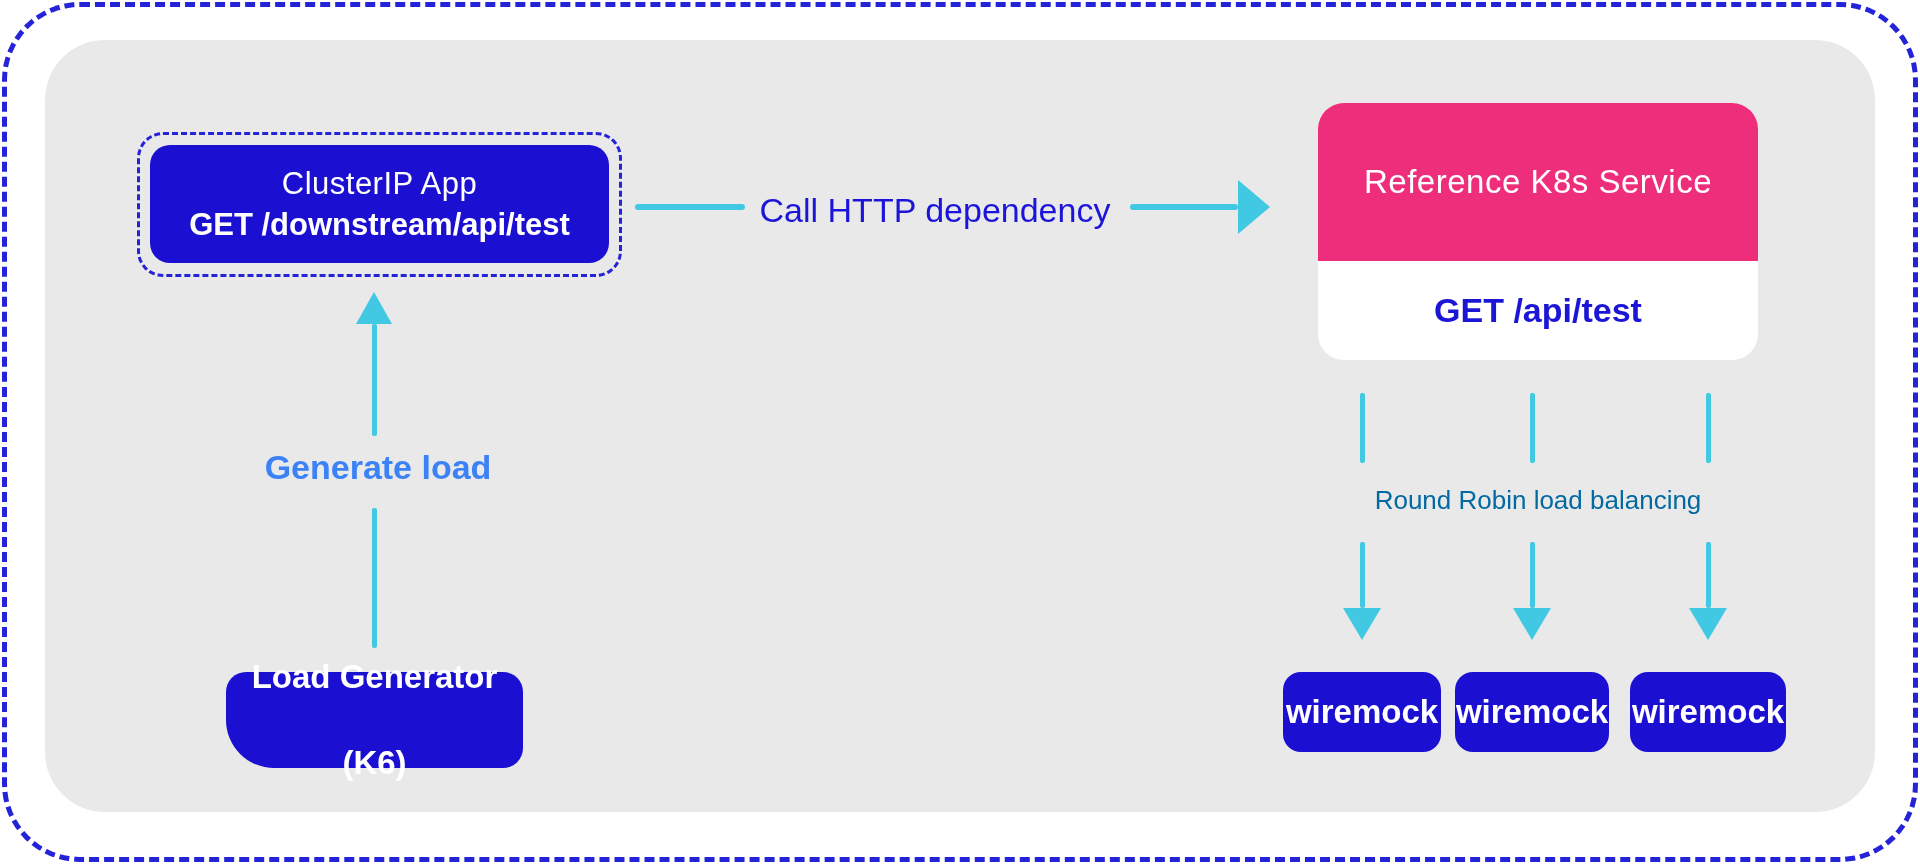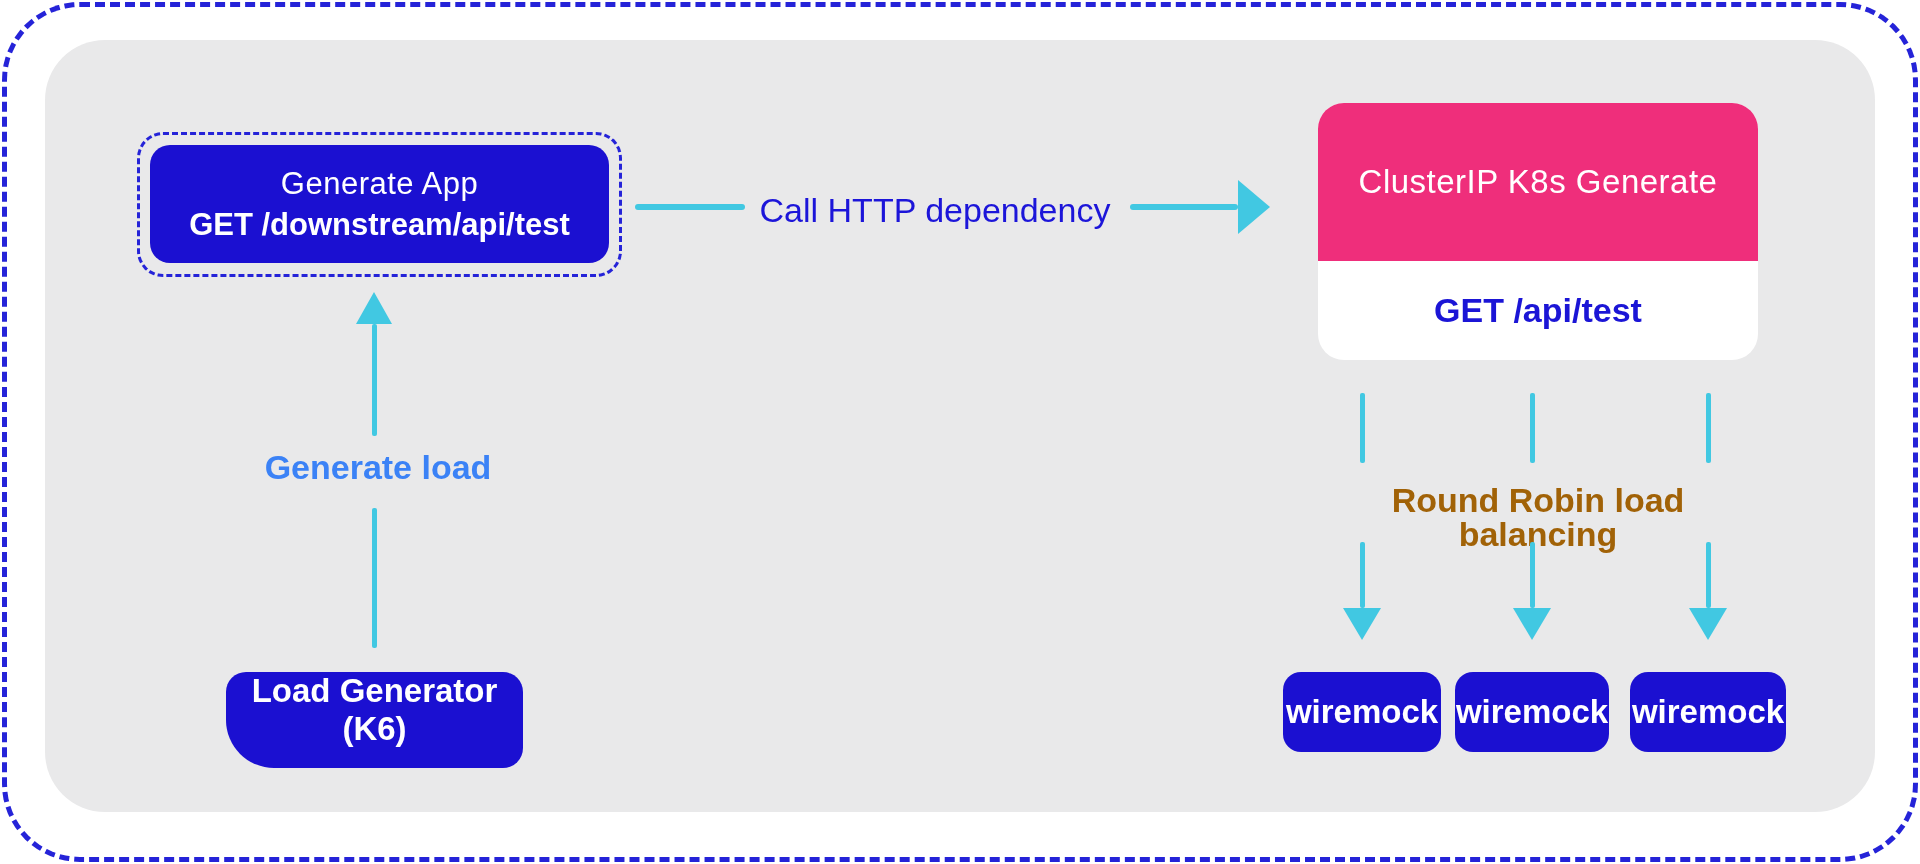--- a/index.html
+++ b/index.html
@@ -43,21 +43,21 @@
     font-size:34px;font-weight:700;color:#1b15d6;}
 
   
   .vline{position:absolute;width:5px;background:#41c8e2;border-radius:2px;}
   .down-top{top:393px;height:70px;}
   .down-bottom{top:542px;height:66px;}
   .head-down{position:absolute;top:608px;width:0;height:0;
     border-left:19px solid transparent;border-right:19px solid transparent;
     border-top:32px solid #41c8e2;}
   .rr-label{position:absolute;left:1323px;top:483px;width:430px;text-align:center;
-    font-size:34px;font-weight:700;color:#a16207;line-height:34px;}
+    font-size:26px;font-weight:400;color:#0369a1;line-height:34px;}
 
   
   .wm-box{position:absolute;top:672px;height:80px;background:#1b10d1;border-radius:18px;
     display:flex;align-items:center;justify-content:center;color:#ffffff;
     font-size:33px;font-weight:700;}
   .wm1{left:1283px;width:158px;}
   .wm2{left:1455px;width:154px;}
   .wm3{left:1630px;width:156px;}
 
   
@@ -65,45 +65,45 @@
     border-left:18px solid transparent;border-right:18px solid transparent;
     border-bottom:32px solid #41c8e2;}
   .gen-top{left:372px;top:324px;height:112px;}
   .gen-bottom{left:372px;top:508px;height:140px;}
   .gen-label{position:absolute;left:228px;top:450px;width:300px;text-align:center;
     font-size:34px;font-weight:700;color:#3b82f6;line-height:34px;}
 
   
   .loadgen-box{position:absolute;left:226px;top:672px;width:297px;height:96px;
     background:#1b10d1;border-radius:20px 20px 20px 48px;display:flex;
-    flex-direction:column;align-items:center;color:#ffffff;}
+    flex-direction:column;align-items:center;justify-content:center;color:#ffffff;gap:48px;}
   .loadgen-box div{font-size:33px;font-weight:700;line-height:38px;}
 </style>
 </head>
 <body>
 
 <div id="canvas">
 
   <div class="outer-dash"></div>
   <div class="panel"></div>
 
   <div class="refapp-outline"></div>
   <div class="refapp-box">
-    <div class="refapp-title">Generate App</div>
+    <div class="refapp-title">ClusterIP App</div>
     <div class="refapp-endpoint">GET /downstream/api/test</div>
   </div>
 
   <div class="hline left"></div>
   <div class="call-label">Call HTTP dependency</div>
   <div class="hline right"></div>
   <div class="head-right"></div>
 
   <div class="service-box">
     <div class="service-header">
-      <div>ClusterIP K8s Generate</div>
+      <div>Reference K8s Service</div>
     </div>
     <div class="service-body">GET /api/test</div>
   </div>
 
   <div class="vline down-top" style="left:1360px"></div>
   <div class="vline down-top" style="left:1530px"></div>
   <div class="vline down-top" style="left:1706px"></div>
 
   <div class="rr-label">Round Robin load balancing</div>
 

